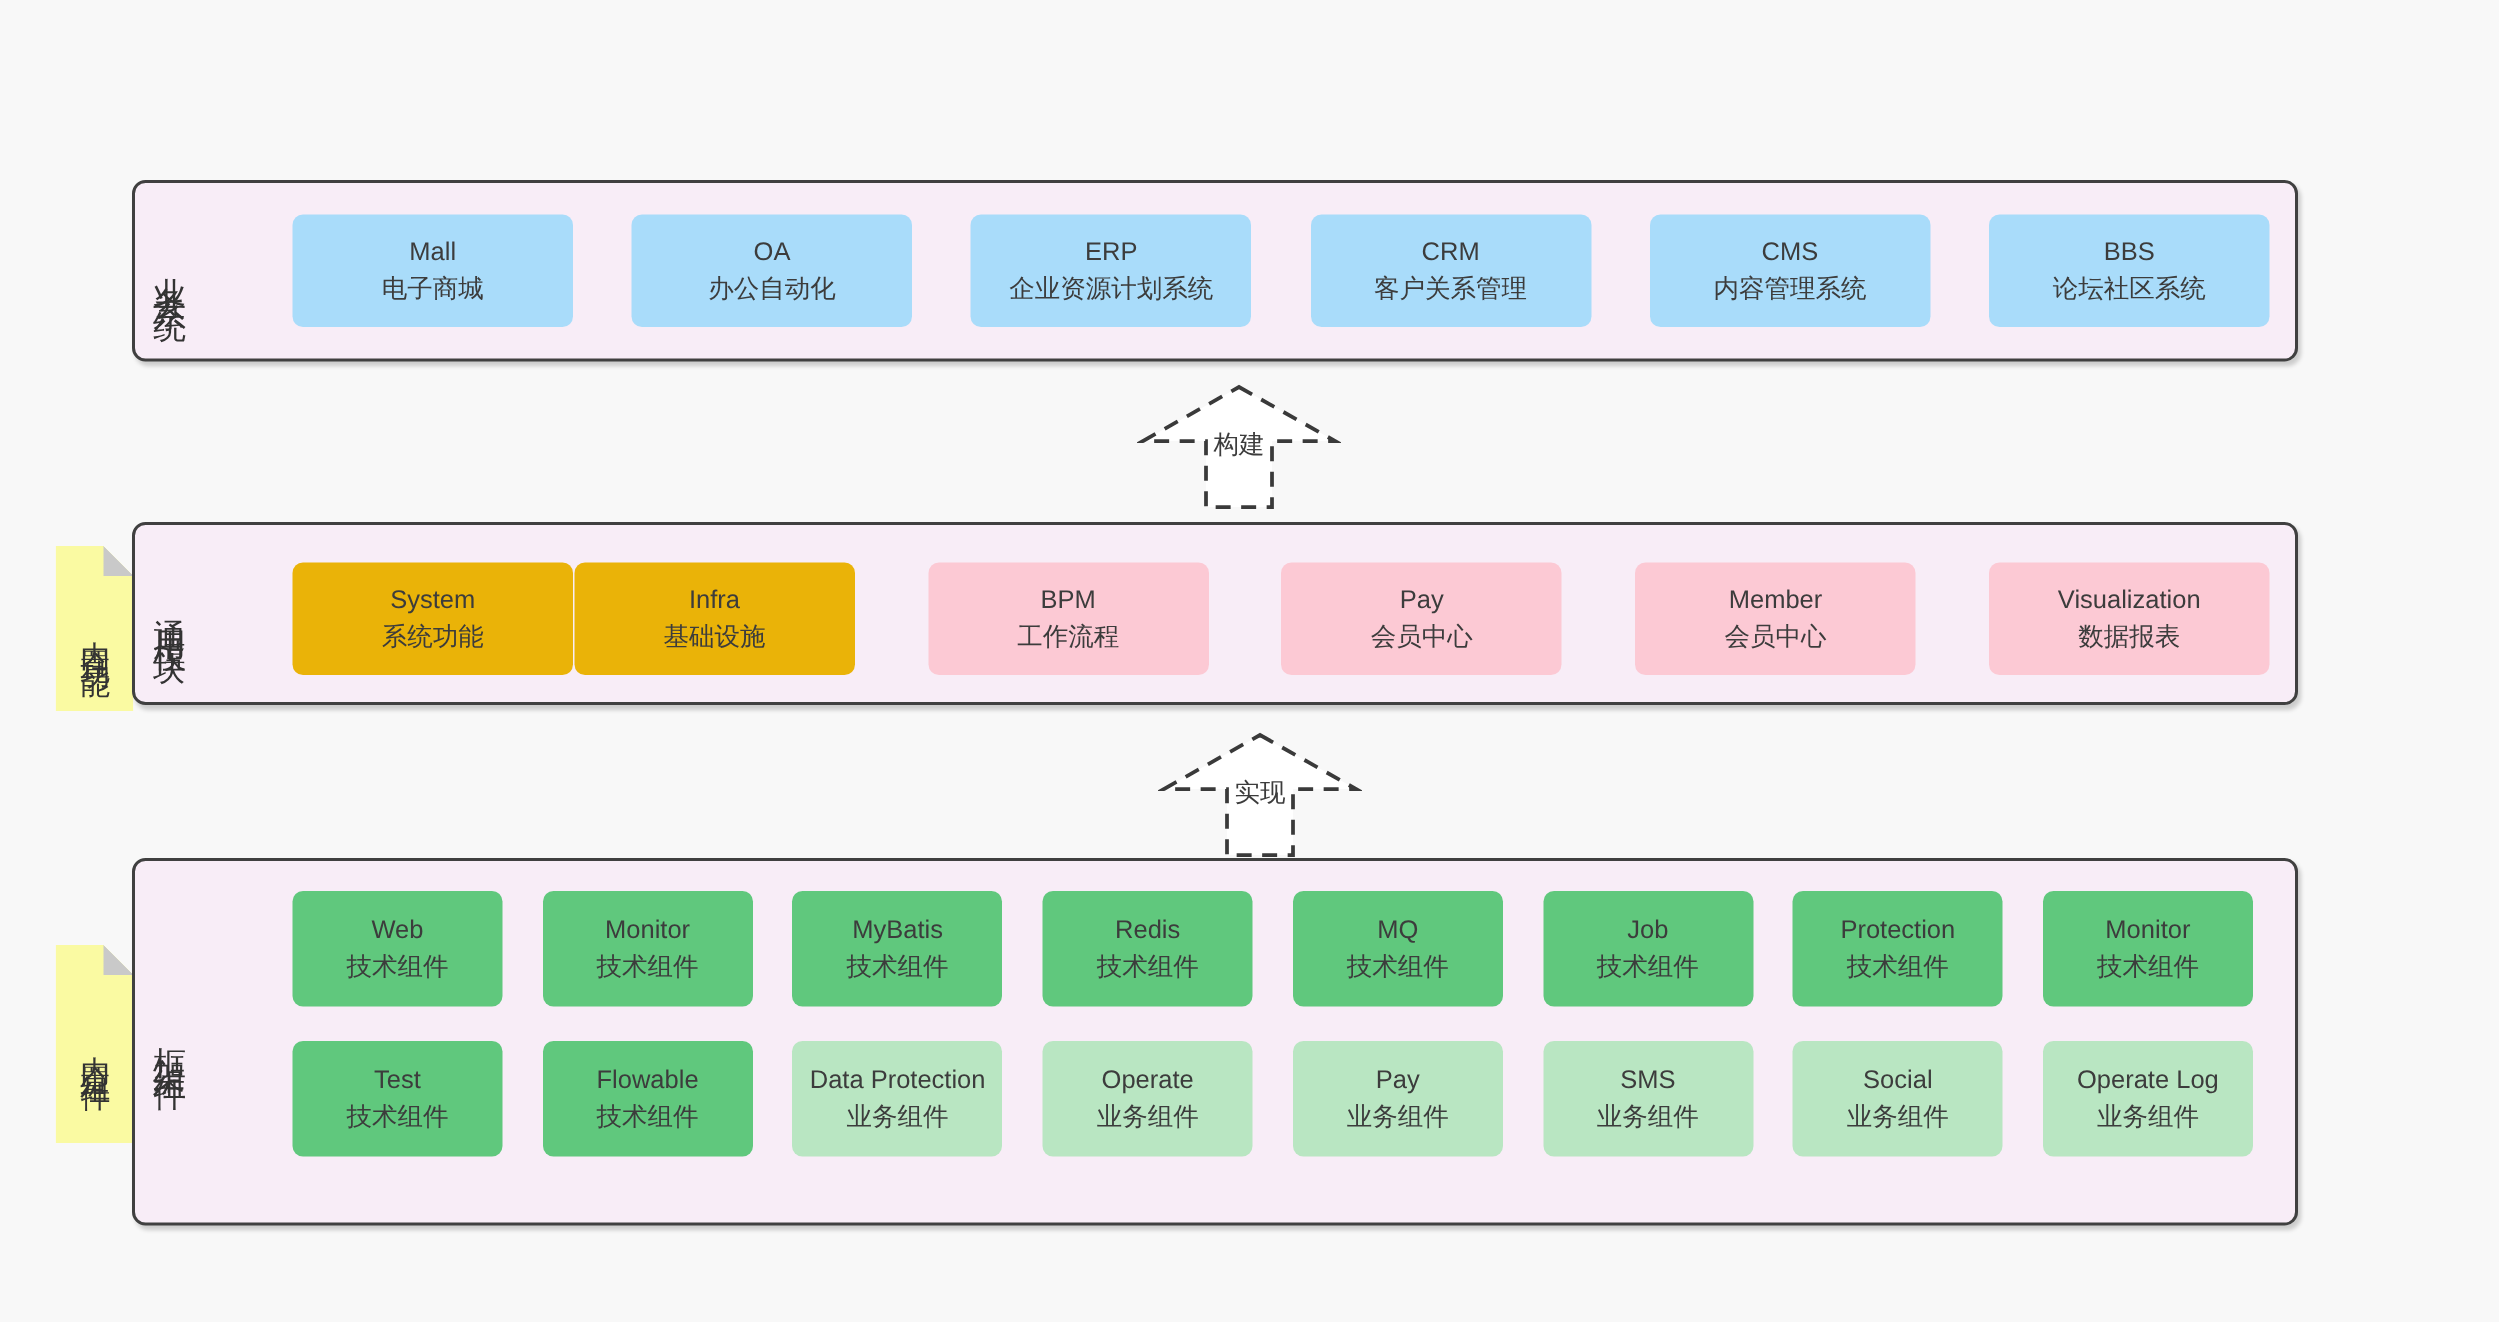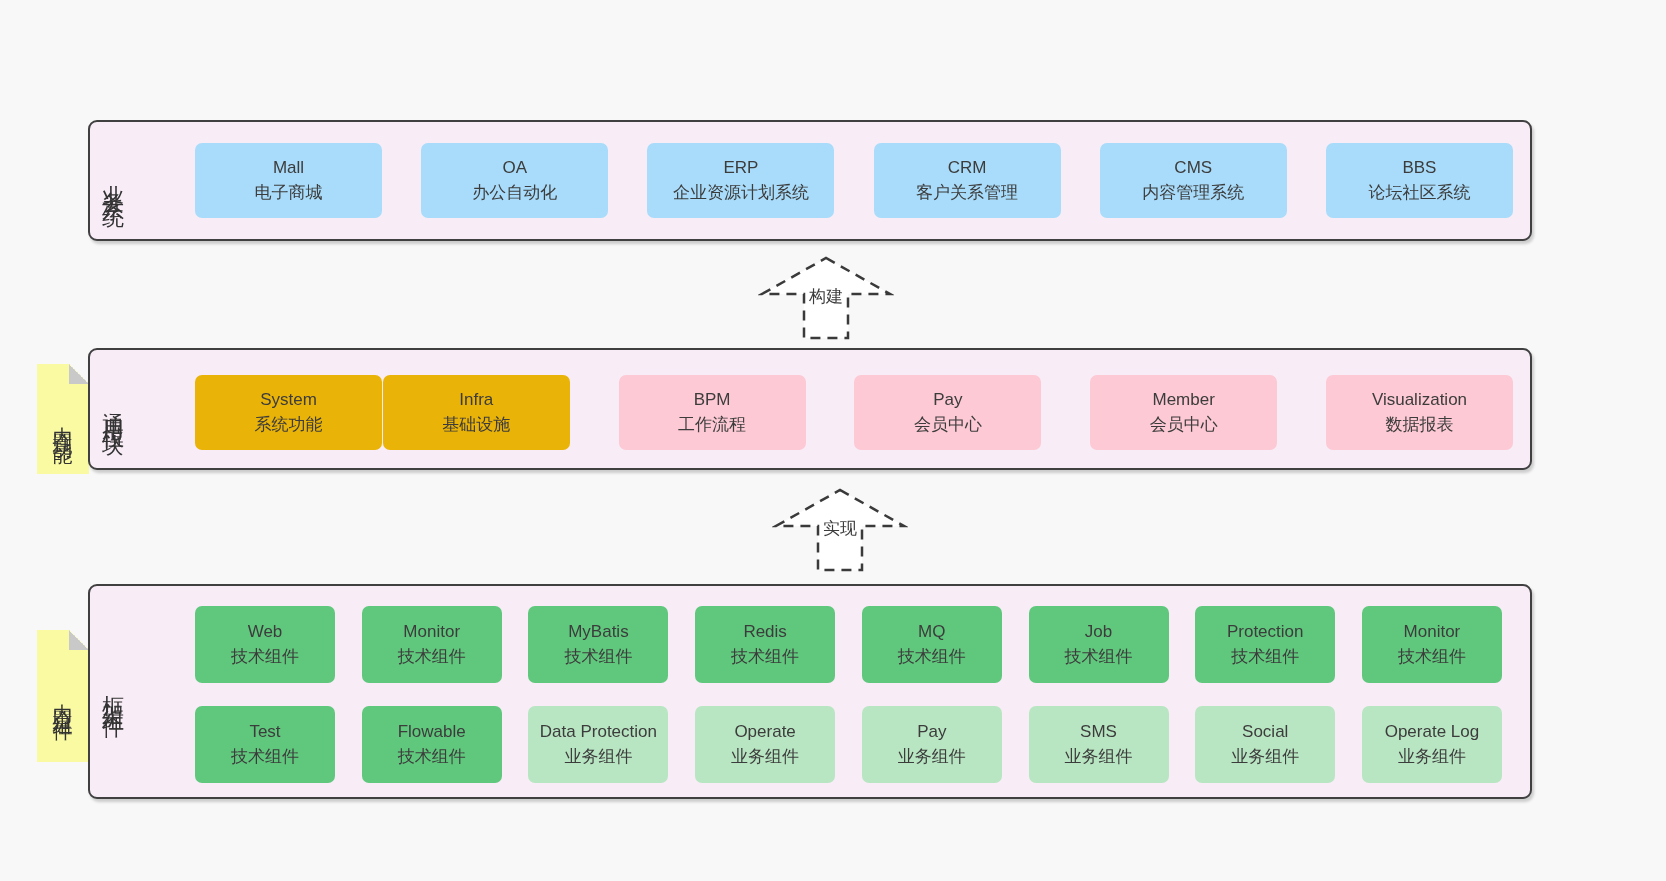--- a/index.html
+++ b/index.html
@@ -10,21 +10,21 @@
     color:#3c3c3c;
   }
   .layer{
     position:absolute;left:88px;width:1444px;box-sizing:border-box;
     background:#f8edf7;border:2px solid #404040;border-radius:9px;
     box-shadow:2px 3px 3px rgba(0,0,0,0.18);
     z-index:1;
   }
   #layer-business{top:120px;height:121px;}
   #layer-modules{top:348px;height:122px;}
-  #layer-framework{top:584px;height:215px;}
+  #layer-framework{top:572px;height:245px;}
 
   .side-label{position:absolute;left:12px;top:0;bottom:0;display:flex;align-items:center;}
   .side-label span{
     writing-mode:vertical-rl;text-orientation:upright;
     font-size:22px;letter-spacing:7px;line-height:1;color:#333;
   }
 
   .boxes{position:absolute;left:57px;right:17px;display:flex;justify-content:space-between;padding-left:48px;}
   #layer-business .boxes{top:21px;}
   #layer-modules .boxes{top:25px;}

